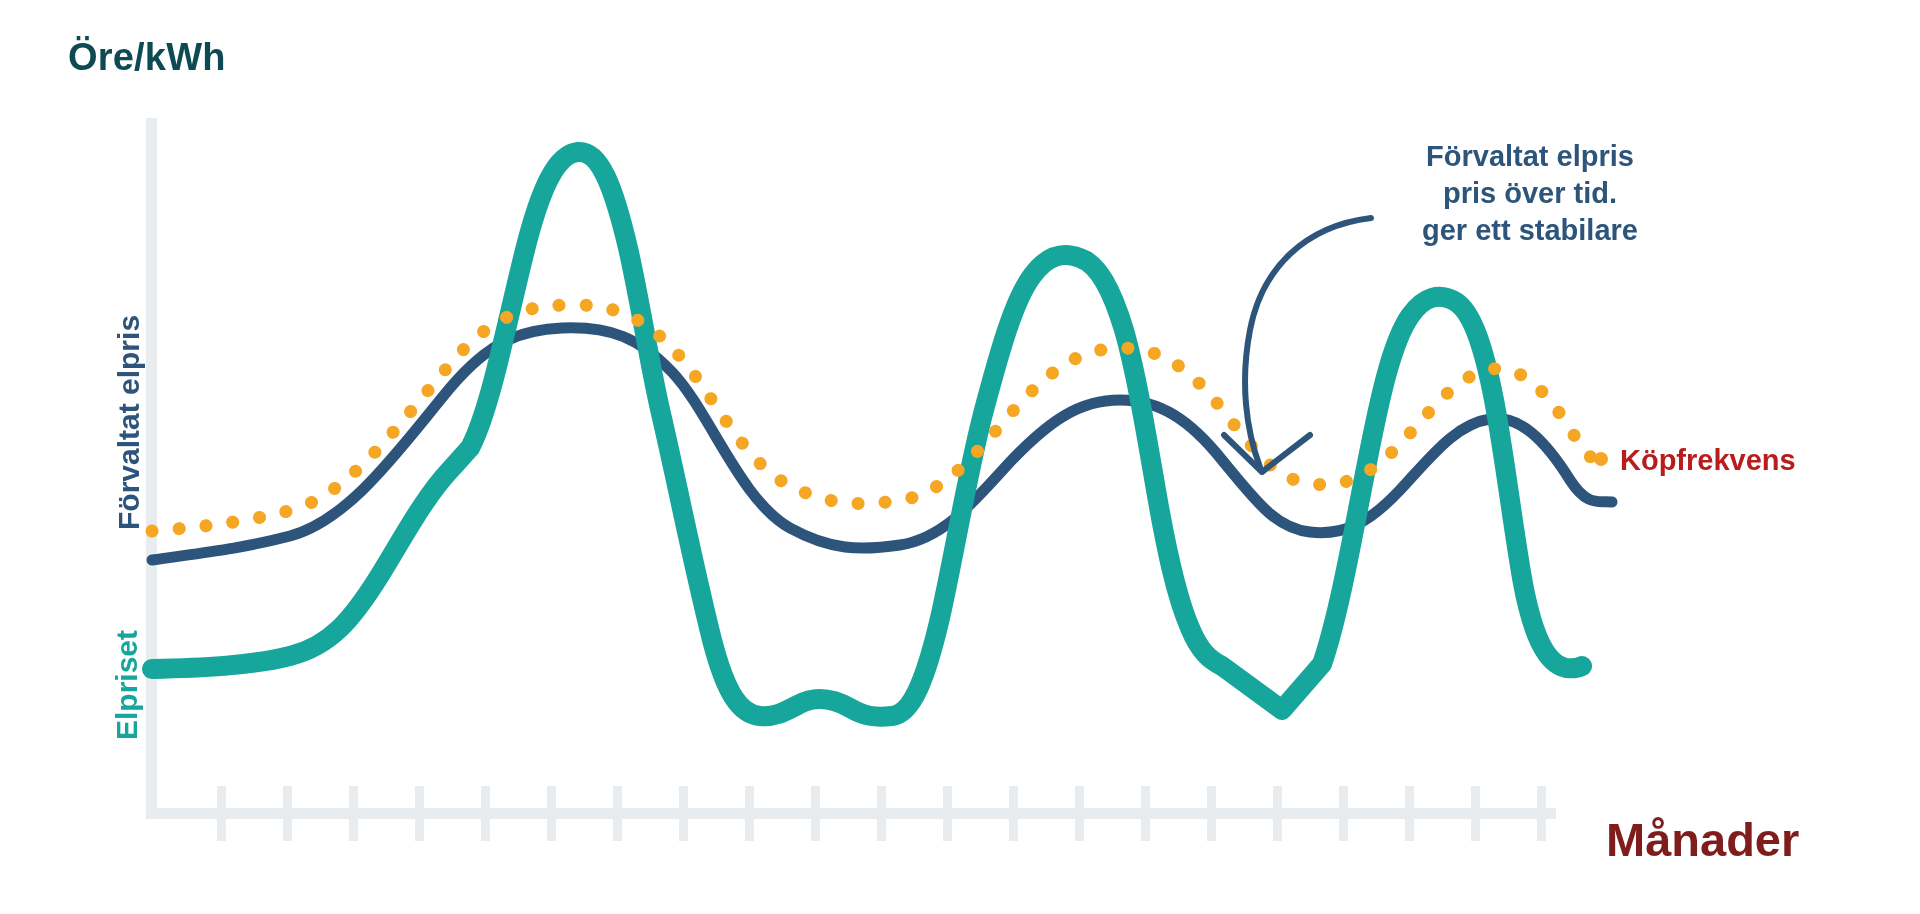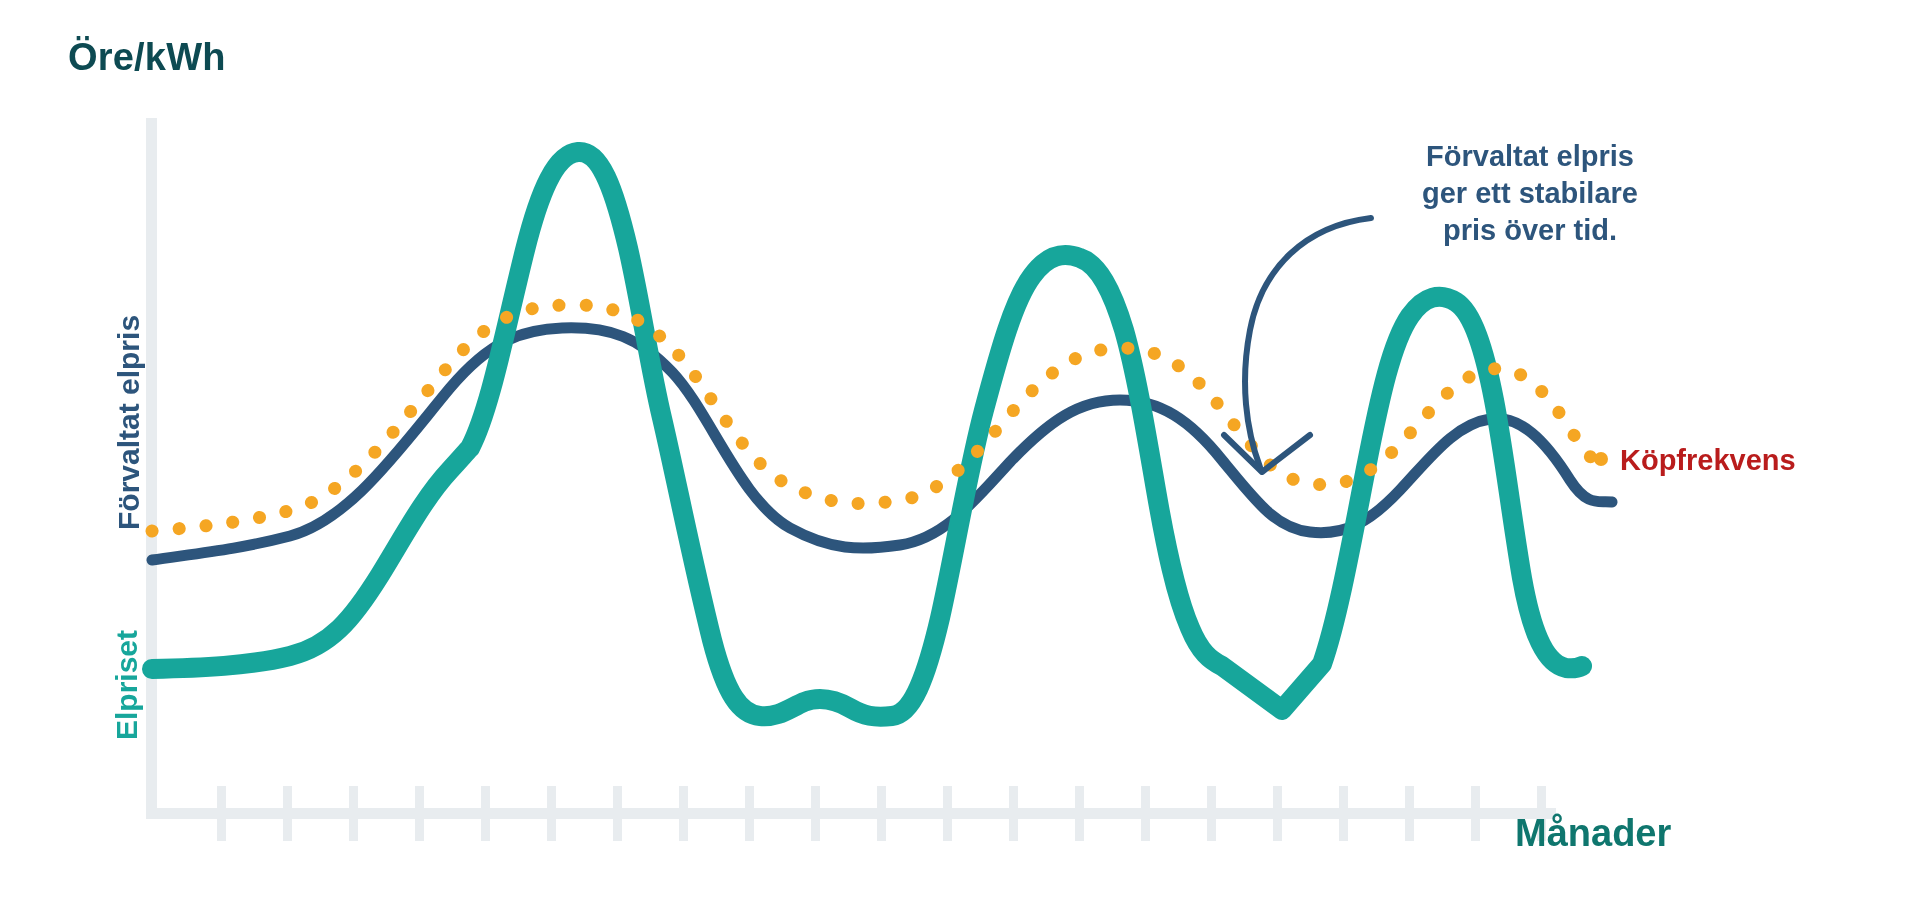--- a/index.html
+++ b/index.html
@@ -50,25 +50,25 @@
     transform: rotate(-90deg);
   }
   #ylabel-elpriset {
     left: 110px;
     top: 740px;
     color: #17a69b;
     transform: rotate(-90deg);
   }
   .axis-x-label {
     position: absolute;
-    left: 1515px;
+    left: 1606px;
     top: 812px;
-    font-size: 38px;
-    font-weight: 700;
-    color: #0f766e;
+    font-size: 47px;
+    font-weight: 700;
+    color: #7f1d1d;
     white-space: nowrap;
   }
   .annotation-box {
     position: absolute;
     left: 1380px;
     top: 138px;
     width: 300px;
     text-align: center;
     font-size: 29px;
     line-height: 1.28;
@@ -196,19 +196,19 @@
   <div class="title-text">Öre/kWh</div>
 
   <div class="axis-y-label" id="ylabel-forvaltat">Förvaltat elpris</div>
 
   <div class="axis-y-label" id="ylabel-elpriset">Elpriset</div>
 
   <div class="axis-x-label">Månader</div>
 
   <div class="annotation-box">
     <div>Förvaltat elpris</div>
+    <div>pris över tid.</div>
     <div>ger ett stabilare</div>
-    <div>pris över tid.</div>
   </div>
 
   <div class="legend-kop">Köpfrekvens</div>
 
 </div>
 
 </body></html>

